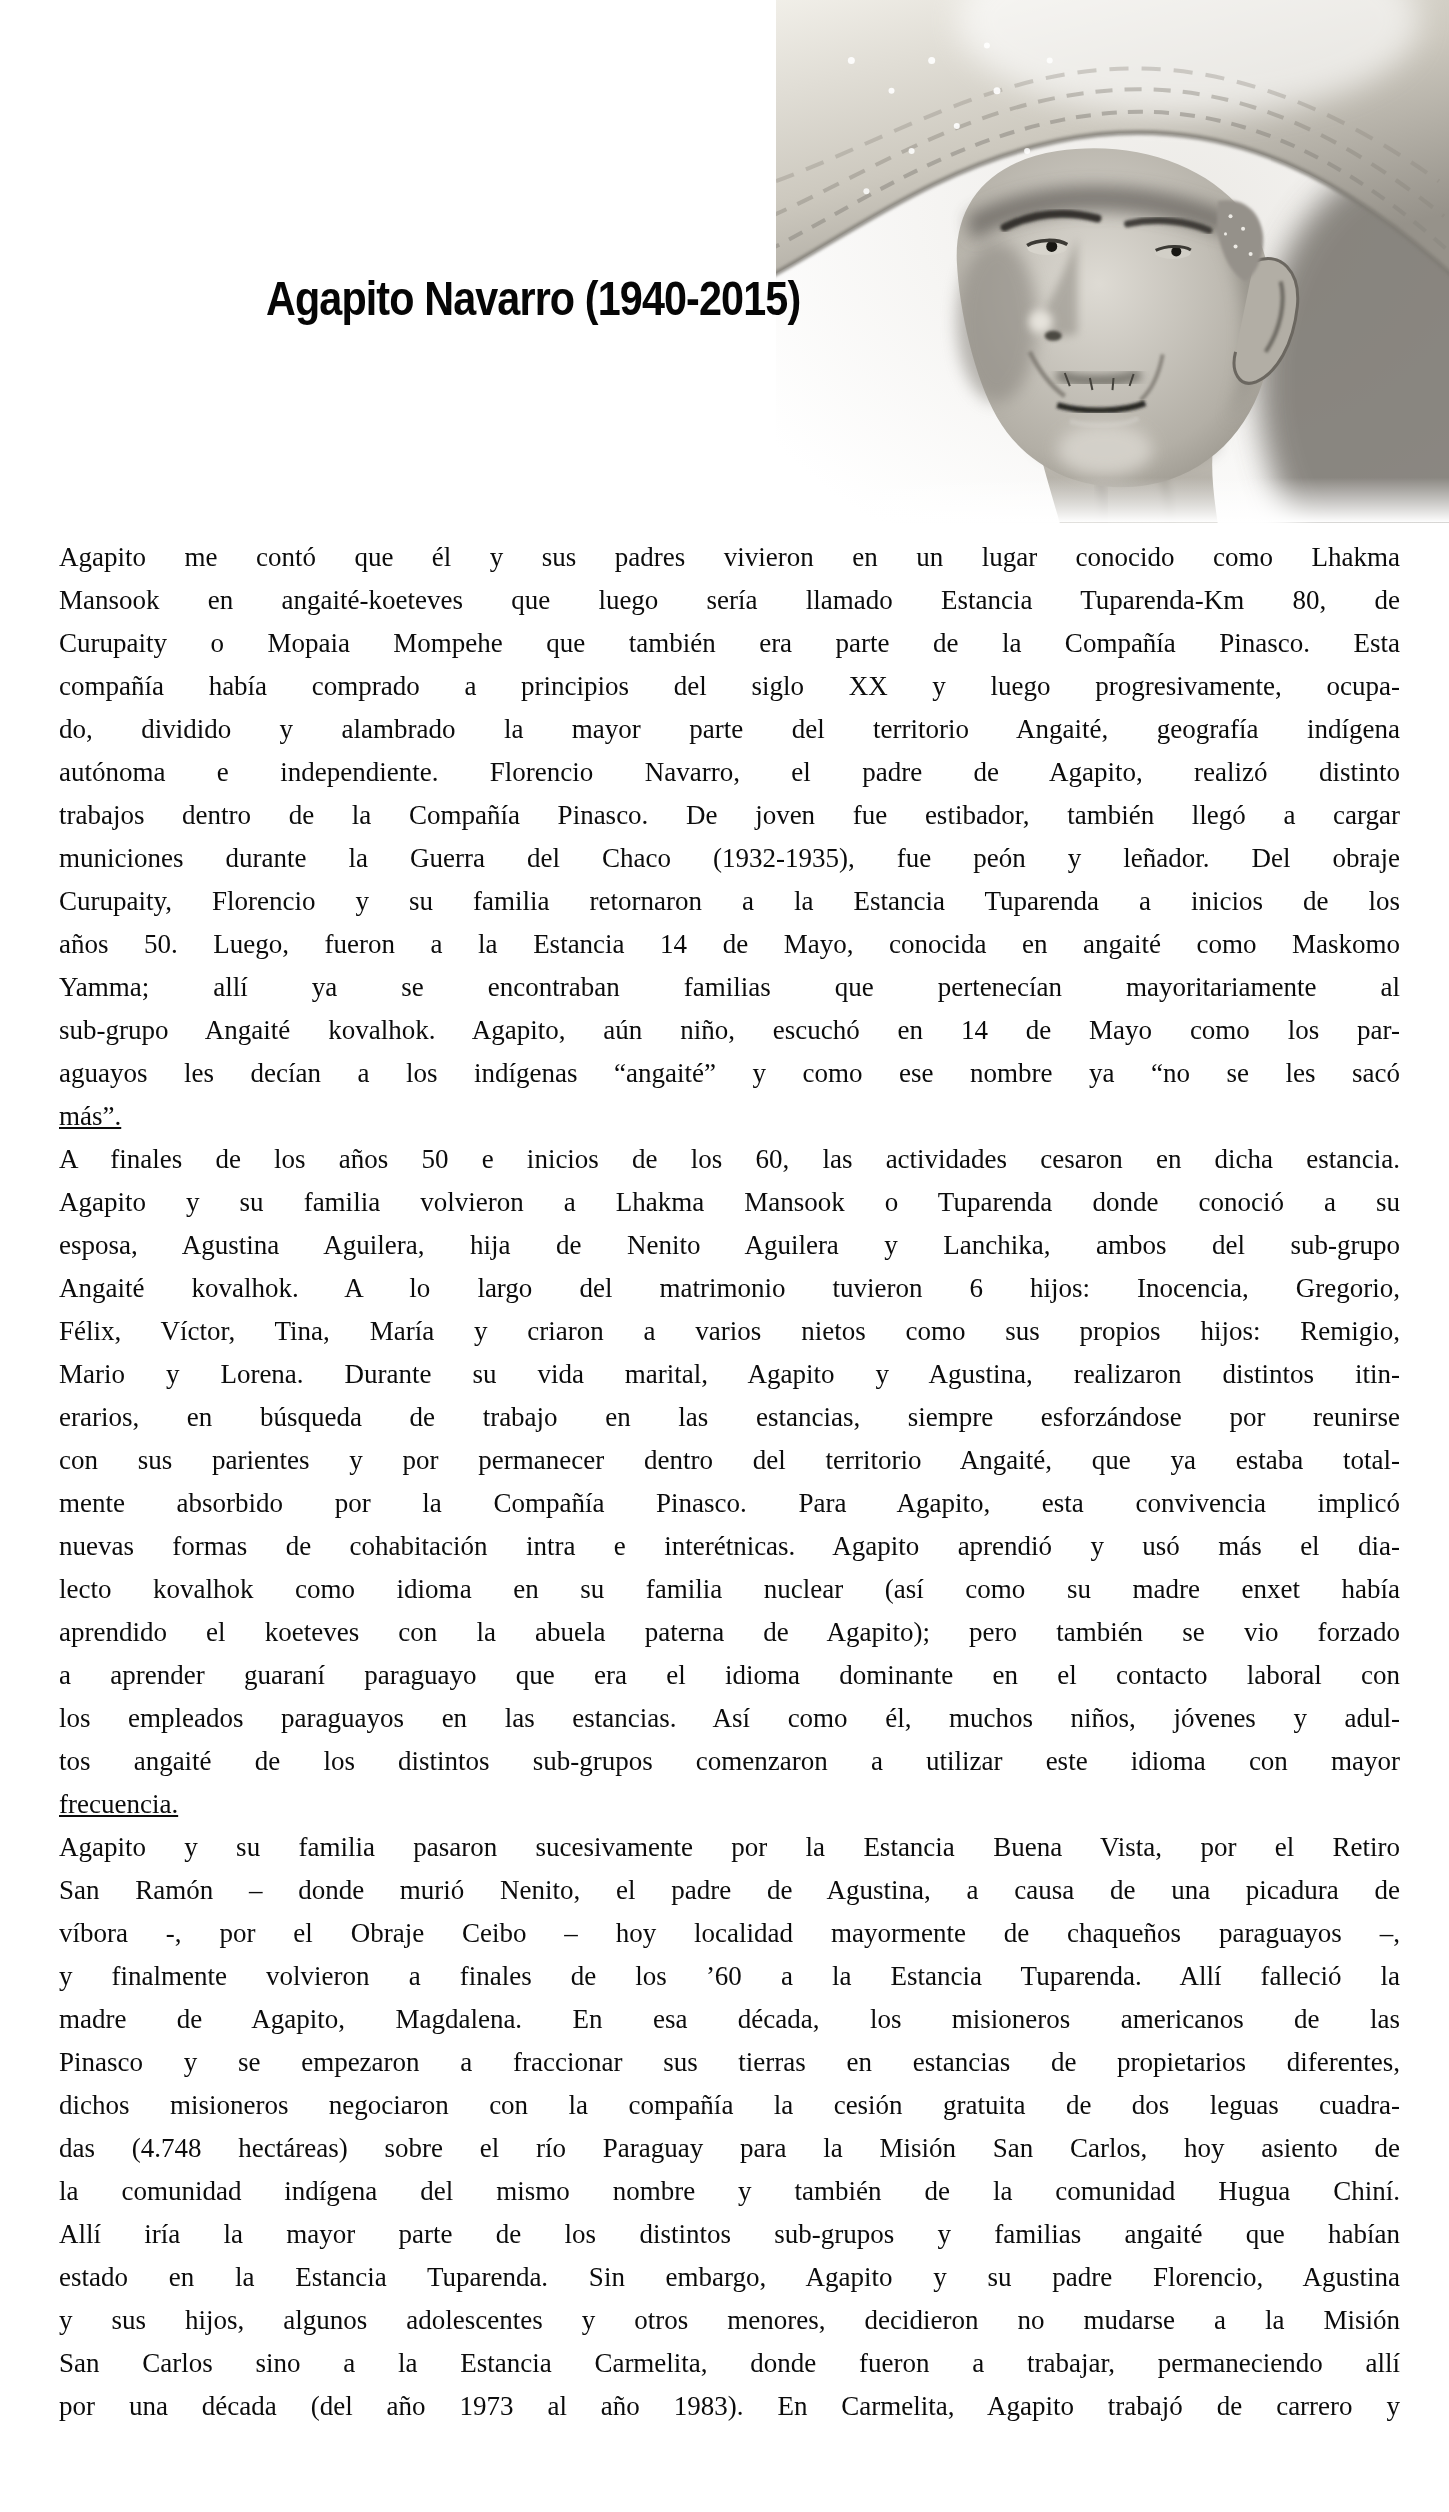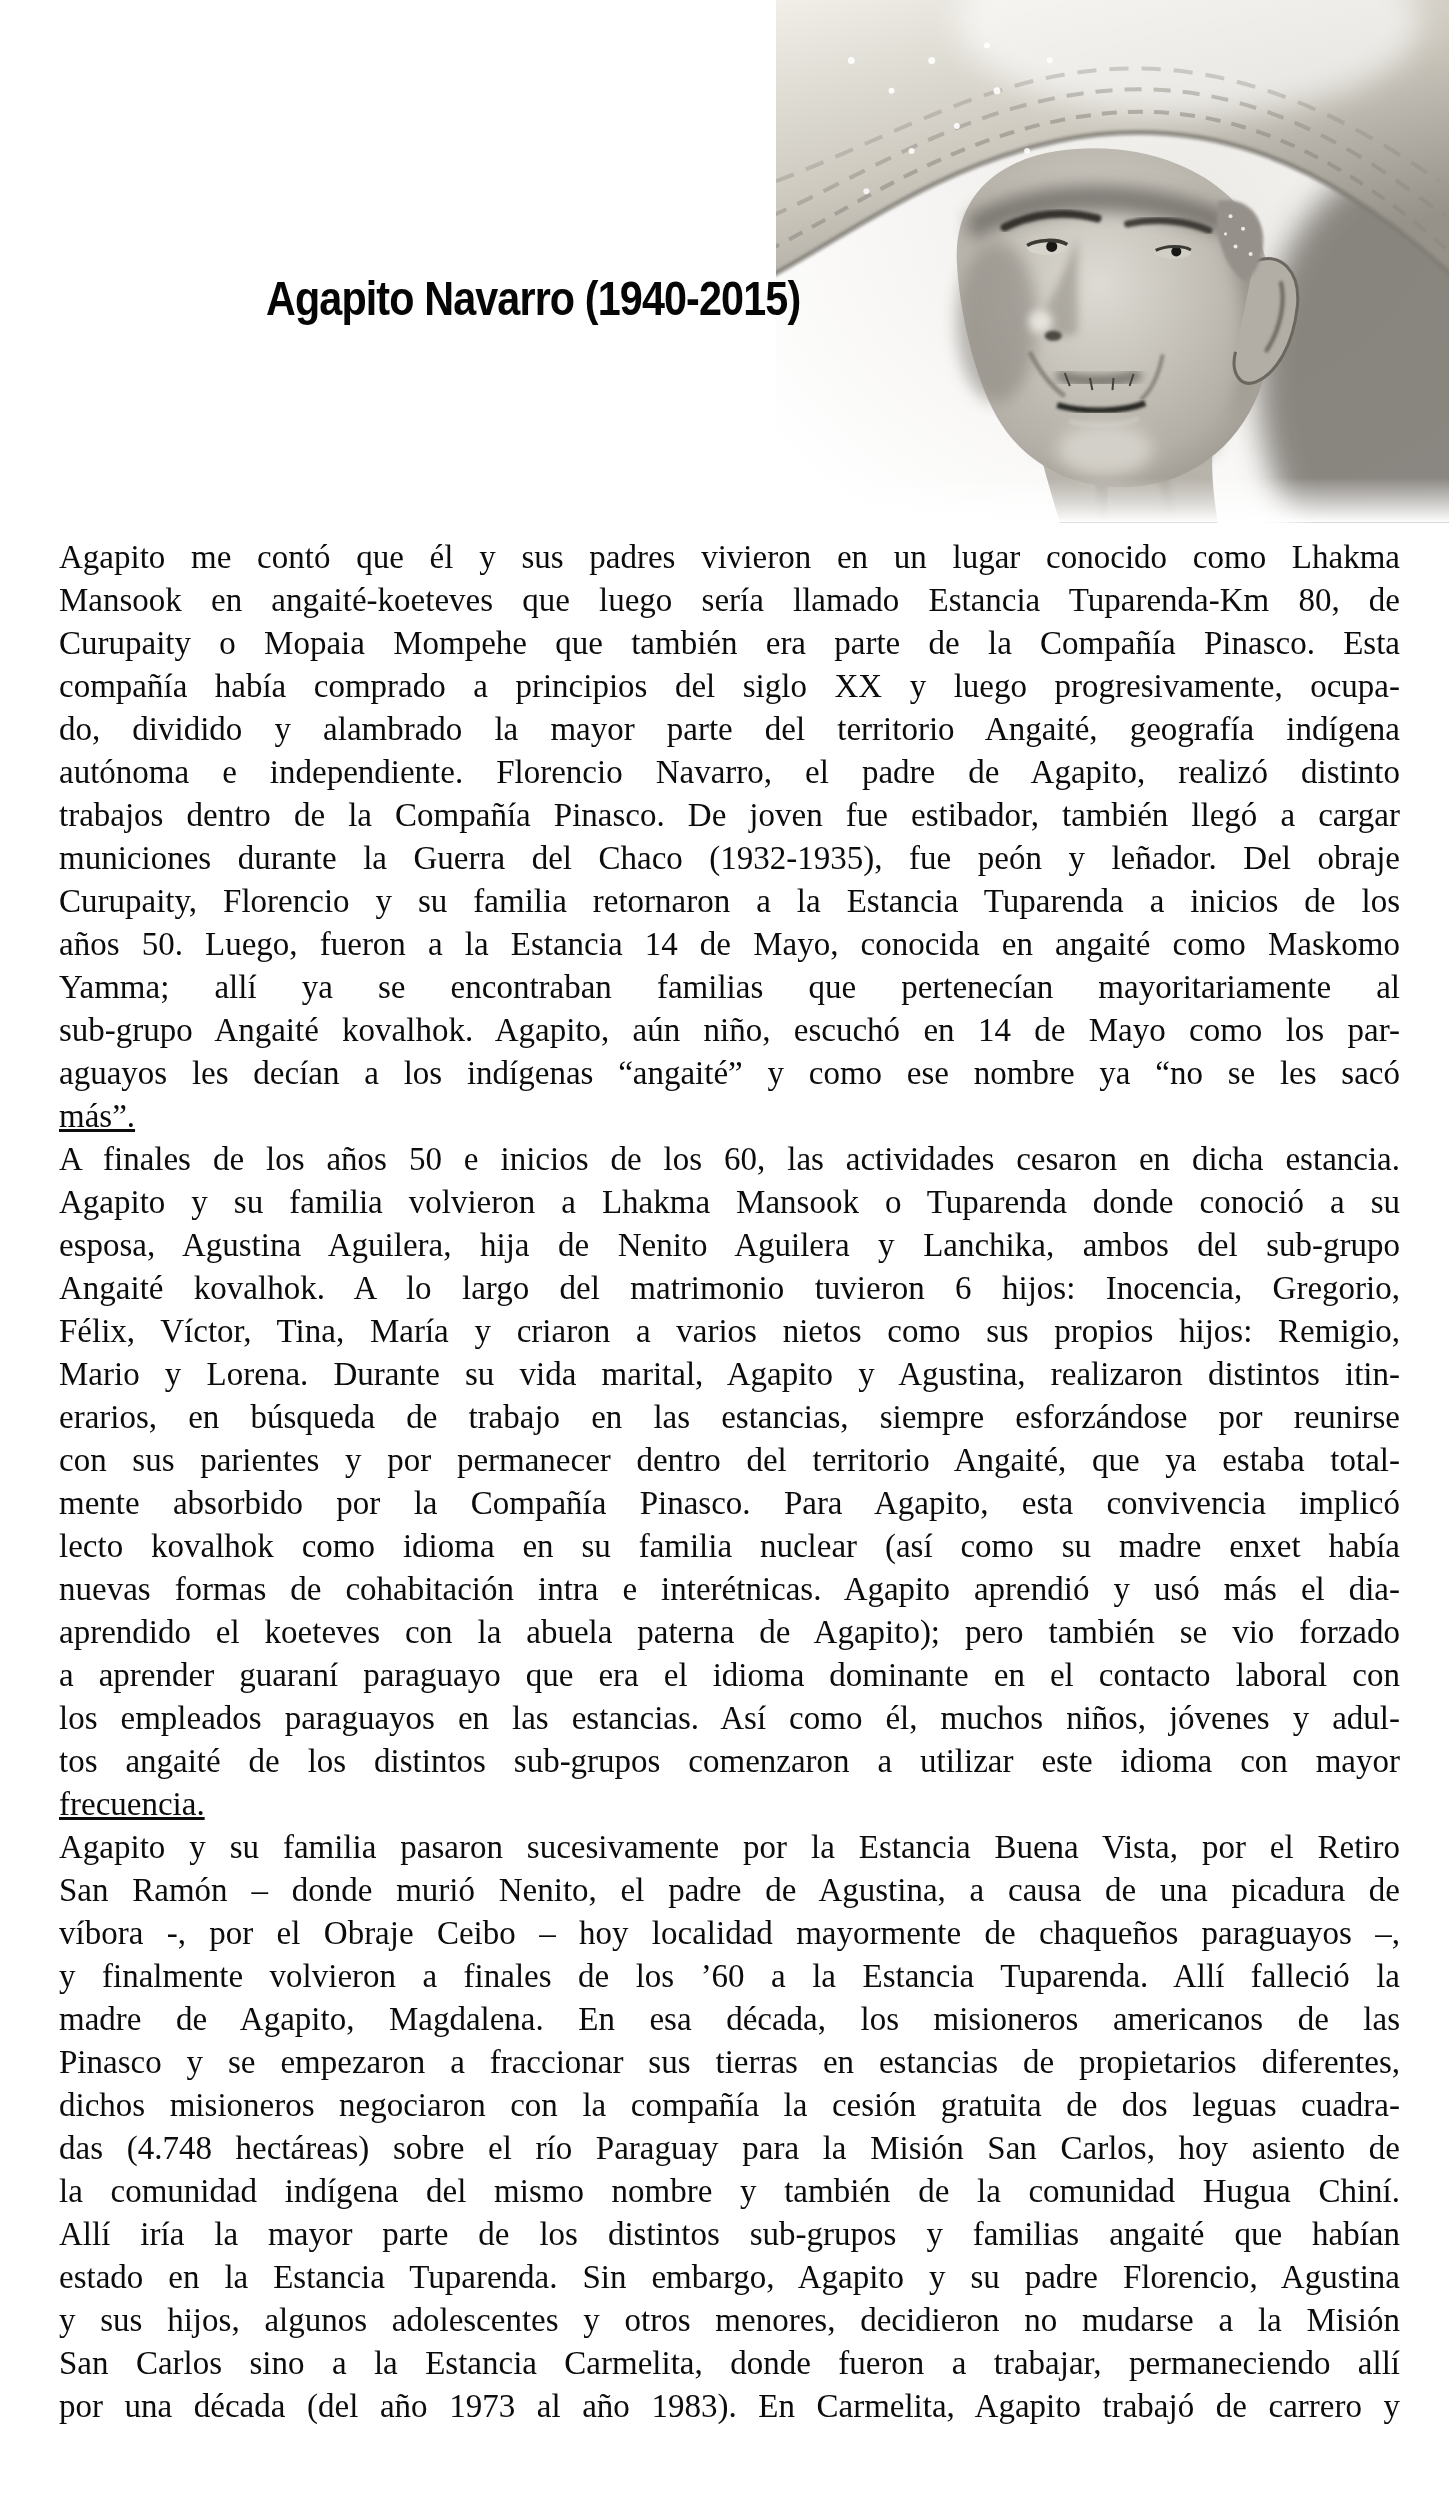--- a/index.html
+++ b/index.html
@@ -14,21 +14,21 @@
     position:absolute;left:266px;top:271px;margin:0;z-index:3;
     font-family:"Liberation Sans", sans-serif;font-weight:700;font-size:48px;
     letter-spacing:-1px;color:#060606;white-space:nowrap;
     transform:scaleX(0.86);transform-origin:left top;
   }
   .article{
     position:absolute;left:59px;top:536px;width:1341px;z-index:2;color:#0c0c0c;
   }
   .para{margin:0;padding:0;}
   .line{
-    font-size:33px;line-height:43px;height:43px;overflow:hidden;
+    font-size:27px;line-height:43px;height:43px;overflow:hidden;
     text-align:justify;text-align-last:justify;
   }
   .line.para-end{text-align-last:left;text-decoration:underline;}
 </style>
 </head>
 <body>
 
 <svg class="photo" viewBox="0 0 1340 1040" width="673" height="523" role="img" aria-label="Black-and-white close-up portrait of an elderly man wearing a woven straw hat, face turned upward">
   <defs>
     <radialGradient id="gBg" cx="60%" cy="40%" r="75%">
@@ -173,22 +173,22 @@
     <div class="para">
       <div class="line">A finales de los años 50 e inicios de los 60, las actividades cesaron en dicha estancia.</div>
       <div class="line">Agapito y su familia volvieron a Lhakma Mansook o Tuparenda donde conoció a su</div>
       <div class="line">esposa, Agustina Aguilera, hija de Nenito Aguilera y Lanchika, ambos del sub-grupo</div>
       <div class="line">Angaité kovalhok. A lo largo del matrimonio tuvieron 6 hijos: Inocencia, Gregorio,</div>
       <div class="line">Félix, Víctor, Tina, María y criaron a varios nietos como sus propios hijos: Remigio,</div>
       <div class="line">Mario y Lorena. Durante su vida marital, Agapito y Agustina, realizaron distintos itin-</div>
       <div class="line">erarios, en búsqueda de trabajo en las estancias, siempre esforzándose por reunirse</div>
       <div class="line">con sus parientes y por permanecer dentro del territorio Angaité, que ya estaba total-</div>
       <div class="line">mente absorbido por la Compañía Pinasco. Para Agapito, esta convivencia implicó</div>
+      <div class="line">nuevas formas de cohabitación intra e interétnicas. Agapito aprendió y usó más el dia-</div>
       <div class="line">lecto kovalhok como idioma en su familia nuclear (así como su madre enxet había</div>
-      <div class="line">nuevas formas de cohabitación intra e interétnicas. Agapito aprendió y usó más el dia-</div>
       <div class="line">aprendido el koeteves con la abuela paterna de Agapito); pero también se vio forzado</div>
       <div class="line">a aprender guaraní paraguayo que era el idioma dominante en el contacto laboral con</div>
       <div class="line">los empleados paraguayos en las estancias. Así como él, muchos niños, jóvenes y adul-</div>
       <div class="line">tos angaité de los distintos sub-grupos comenzaron a utilizar este idioma con mayor</div>
       <div class="line para-end">frecuencia.</div>
     </div>
     <div class="para">
       <div class="line">Agapito y su familia pasaron sucesivamente por la Estancia Buena Vista, por el Retiro</div>
       <div class="line">San Ramón – donde murió Nenito, el padre de Agustina, a causa de una picadura de</div>
       <div class="line">víbora -, por el Obraje Ceibo – hoy localidad mayormente de chaqueños paraguayos –,</div>

